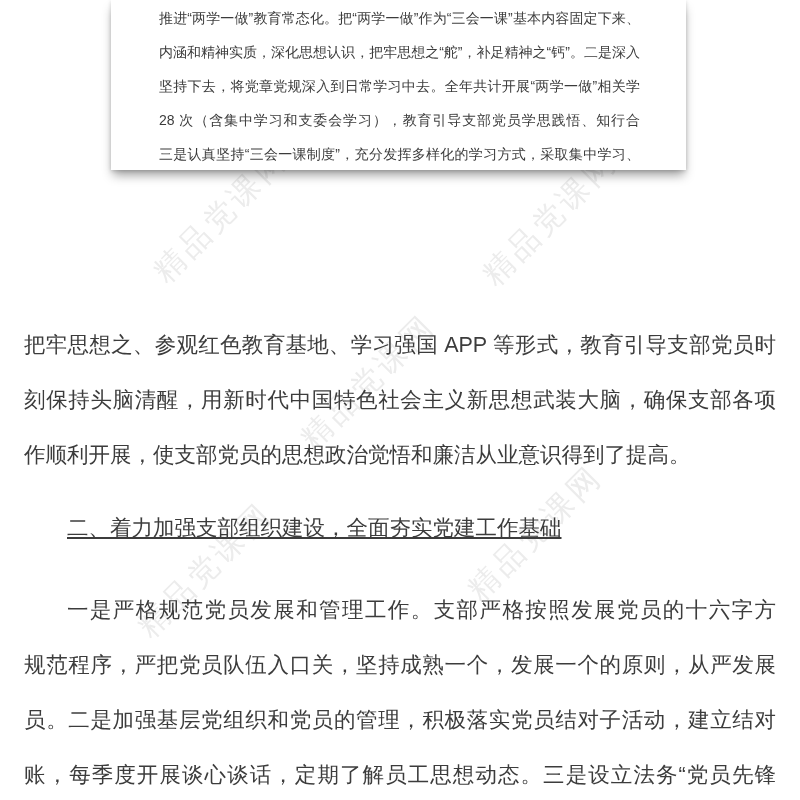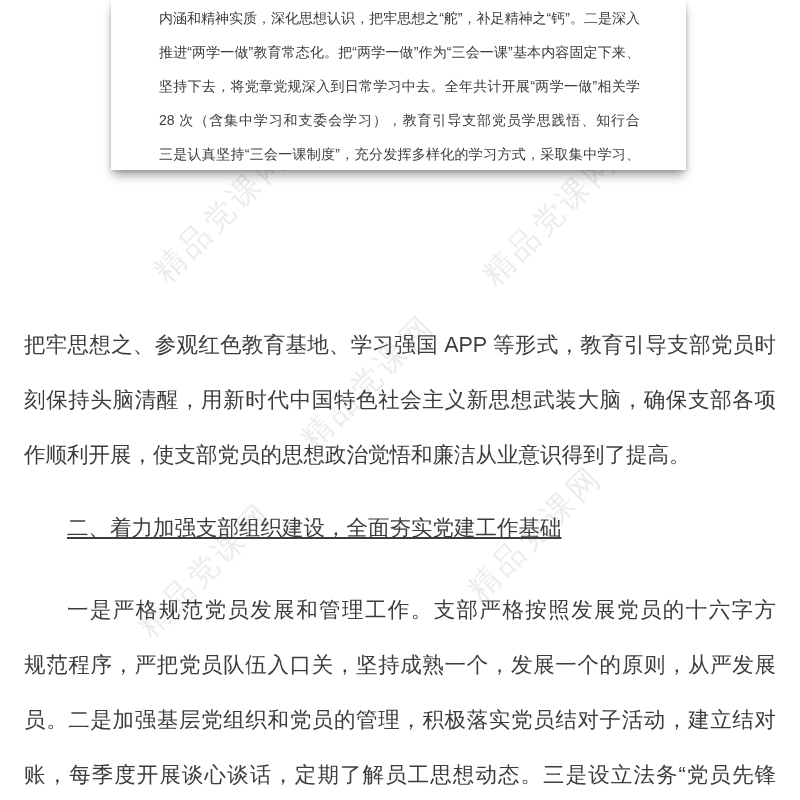--- a/index.html
+++ b/index.html
@@ -96,22 +96,22 @@
 
   <div class="watermark-layer">
       <span class="wm" style="left: 221px; top: 215px; color: rgb(236, 236, 236);">精品党课网</span>
       <span class="wm" style="left: 550px; top: 218px; color: rgb(236, 236, 236);">精品党课网</span>
       <span class="wm" style="left: 368px; top: 382px; color: rgb(236, 236, 236);">精品党课网</span>
       <span class="wm" style="left: 535px; top: 533px; color: rgb(236, 236, 236);">精品党课网</span>
       <span class="wm" style="left: 205px; top: 570px; color: rgb(236, 236, 236);">精品党课网</span>
     </div>
 
   <div class="page-card">
+    <div class="card-line">推进“两学一做”教育常态化。把“两学一做”作为“三会一课”基本内容固定下来、</div>
     <div class="card-line">内涵和精神实质，深化思想认识，把牢思想之“舵”，补足精神之“钙”。二是深入</div>
-    <div class="card-line">推进“两学一做”教育常态化。把“两学一做”作为“三会一课”基本内容固定下来、</div>
     <div class="card-line">坚持下去，将党章党规深入到日常学习中去。全年共计开展“两学一做”相关学习</div>
     <div class="card-line">28 次（含集中学习和支委会学习），教育引导支部党员学思践悟、知行合一。</div>
     <div class="card-line">三是认真坚持“三会一课制度”，充分发挥多样化的学习方式，采取集中学习、观</div>
   </div>
 
   <div class="body-text">
     <div>
       <div class="b-line jl">把牢思想之、参观红色教育基地、学习强国 APP 等形式，教育引导支部党员时</div>
       <div class="b-line jl">刻保持头脑清醒，用新时代中国特色社会主义新思想武装大脑，确保支部各项工</div>
       <div class="b-line">作顺利开展，使支部党员的思想政治觉悟和廉洁从业意识得到了提高。</div>

